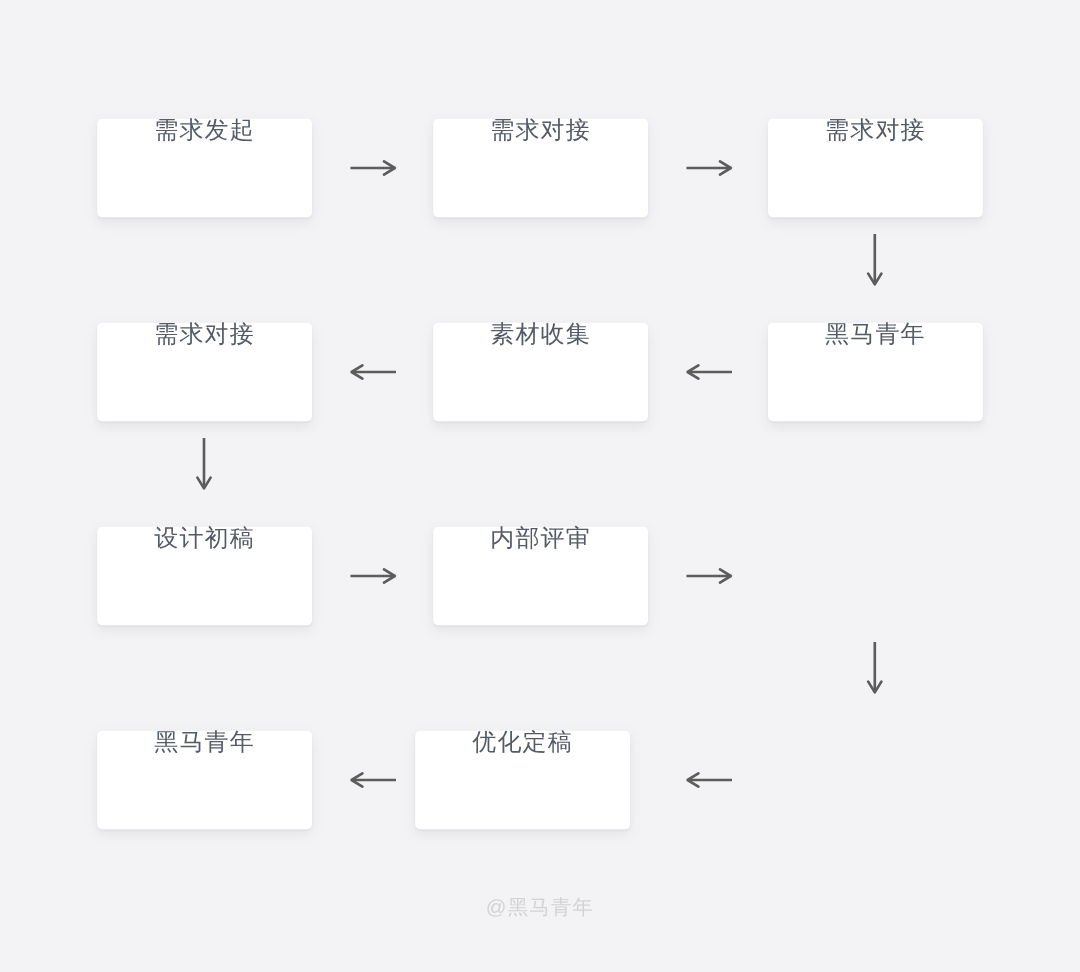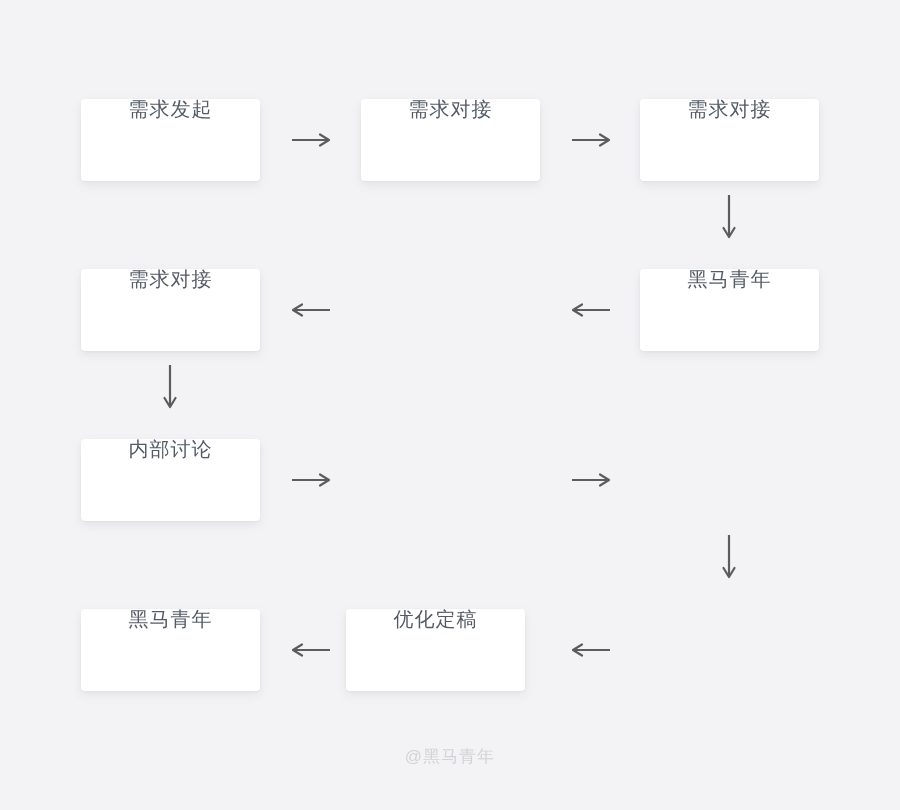--- a/index.html
+++ b/index.html
@@ -113,50 +113,56 @@
     <span class="node-label">需求对接</span>
   </div>
 
   <div class="arrow arrow-h" style="left:281px; top:298px;">
     <svg width="60" height="24" viewBox="0 0 60 24" aria-hidden="true">
       <line x1="14" y1="12" x2="49" y2="12" stroke="currentColor" stroke-width="2.2"></line>
       <polyline points="21,6.5 12,12 21,17.5" fill="none" stroke="currentColor" stroke-width="2.2" stroke-linecap="round" stroke-linejoin="round"></polyline>
     </svg>
   </div>
 
+  <div class="node" style="left:361px; top:269px;">
+    <span class="node-label">素材收集</span>
+  </div>
 
   <div class="arrow arrow-h" style="left:561px; top:298px;">
     <svg width="60" height="24" viewBox="0 0 60 24" aria-hidden="true">
       <line x1="14" y1="12" x2="49" y2="12" stroke="currentColor" stroke-width="2.2"></line>
       <polyline points="21,6.5 12,12 21,17.5" fill="none" stroke="currentColor" stroke-width="2.2" stroke-linecap="round" stroke-linejoin="round"></polyline>
     </svg>
   </div>
 
   <div class="node" style="left:640px; top:269px;">
     <span class="node-label">黑马青年</span>
   </div>
 
   <div class="arrow arrow-v" style="left:158px; top:360px;">
     <svg width="24" height="60" viewBox="0 0 24 60" aria-hidden="true">
       <line x1="12" y1="5" x2="12" y2="45" stroke="currentColor" stroke-width="2.2"></line>
       <polyline points="6.5,38 12,47 17.5,38" fill="none" stroke="currentColor" stroke-width="2.2" stroke-linecap="round" stroke-linejoin="round"></polyline>
     </svg>
   </div>
 
   <div class="node" style="left:81px; top:439px;">
-    <span class="node-label">内部讨论</span>
+    <span class="node-label">设计初稿</span>
   </div>
 
   <div class="arrow arrow-h" style="left:281px; top:468px;">
     <svg width="60" height="24" viewBox="0 0 60 24" aria-hidden="true">
       <line x1="11" y1="12" x2="46" y2="12" stroke="currentColor" stroke-width="2.2"></line>
       <polyline points="39,6.5 48,12 39,17.5" fill="none" stroke="currentColor" stroke-width="2.2" stroke-linecap="round" stroke-linejoin="round"></polyline>
     </svg>
   </div>
 
+  <div class="node" style="left:361px; top:439px;">
+    <span class="node-label">内部评审</span>
+  </div>
 
   <div class="arrow arrow-h" style="left:561px; top:468px;">
     <svg width="60" height="24" viewBox="0 0 60 24" aria-hidden="true">
       <line x1="11" y1="12" x2="46" y2="12" stroke="currentColor" stroke-width="2.2"></line>
       <polyline points="39,6.5 48,12 39,17.5" fill="none" stroke="currentColor" stroke-width="2.2" stroke-linecap="round" stroke-linejoin="round"></polyline>
     </svg>
   </div>
 
 
   <div class="arrow arrow-v" style="left:717px; top:530px;">

